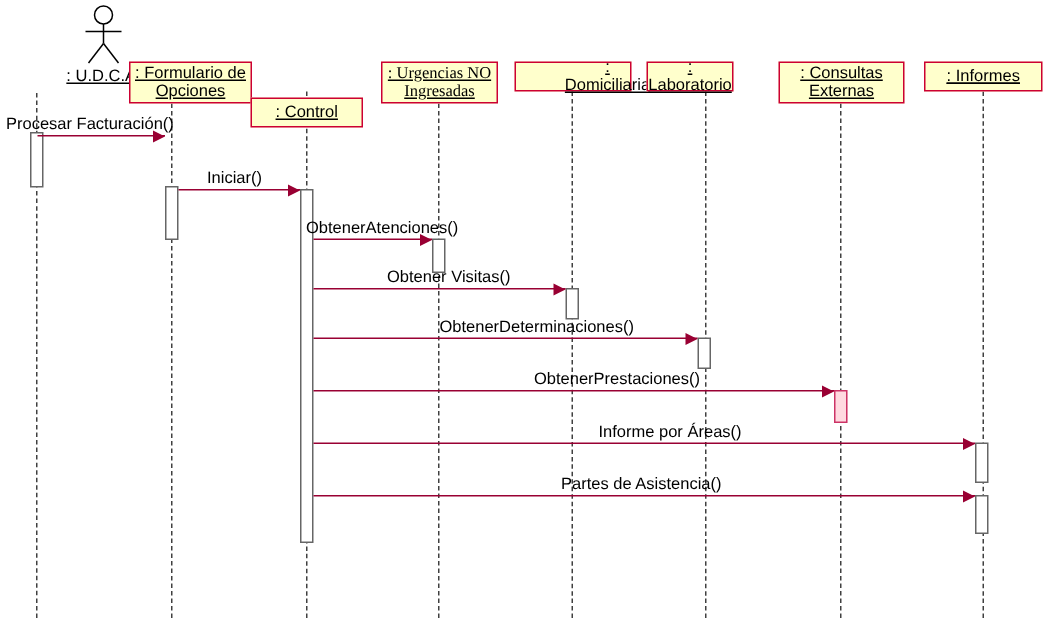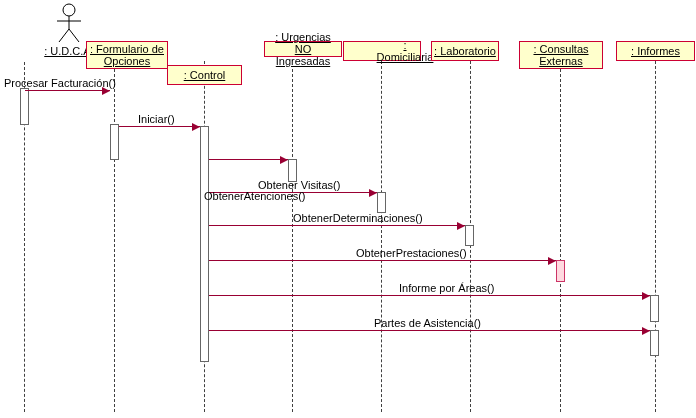--- a/index.html
+++ b/index.html
@@ -62,27 +62,27 @@
     </svg>
     <div class="actor-label">: U.D.C.A.</div>
   </div>
 
   <div class="head" style="left:74px;width:82px;height:28px;margin-left:12px;">
     <span>: Formulario de Opciones</span>
     </div>
   <div class="head" style="left:167px;width:75px;height:20px;margin-top:24px;">
     <span>: Control</span>
     </div>
-  <div class="head" style="left:264px;width:78px;height:16px;">
+  <div class="head" style="left:254px;width:78px;height:28px;font-family:Liberation Serif, serif;">
     <span>: Urgencias NO Ingresadas</span>
     </div>
   <div class="head" style="left:343px;width:78px;height:20px;padding-left:48px;">
     <span>: Domiciliaria</span>
     </div>
-  <div class="head" style="left:431px;width:68px;height:20px;">
+  <div class="head" style="left:431px;width:58px;height:20px;">
     <span>: Laboratorio</span>
     </div>
   <div class="head" style="left:519px;width:84px;height:28px;">
     <span>: Consultas Externas</span>
     </div>
   <div class="head" style="left:616px;width:79px;height:20px;text-decoration:underline;">
     <span>: Informes</span>
     </div>
 
   <div class="act" style="left:20px;top:88px;height:37px;"></div>
@@ -115,20 +115,20 @@
     </div>
   <div class="msg-line" style="left:209px;top:295px;width:441px;">
     <span class="arrowhead"></span>
     </div>
   <div class="msg-line" style="left:209px;top:330px;width:441px;">
     <span class="arrowhead"></span>
     </div>
 
   <div class="msg-label" style="left:4px;top:77px;">Procesar Facturación()</div>
   <div class="msg-label" style="left:138px;top:113px;">Iniciar()</div>
-  <div class="msg-label" style="left:204px;top:146px;margin-top:44px;">ObtenerAtenciones()</div>
+  <div class="msg-label" style="left:204px;top:146px;">ObtenerAtenciones()</div>
   <div class="msg-label" style="left:258px;top:179px;">Obtener Visitas()</div>
   <div class="msg-label" style="left:281px;top:212px;margin-left:12px;">ObtenerDeterminaciones()</div>
   <div class="msg-label" style="left:356px;top:247px;">ObtenerPrestaciones()</div>
   <div class="msg-label" style="left:399px;top:282px;text-align:center;">Informe por Áreas()</div>
   <div class="msg-label" style="left:374px;top:317px;">Partes de Asistencia()</div>
 
 </div>
 
 </body></html>

